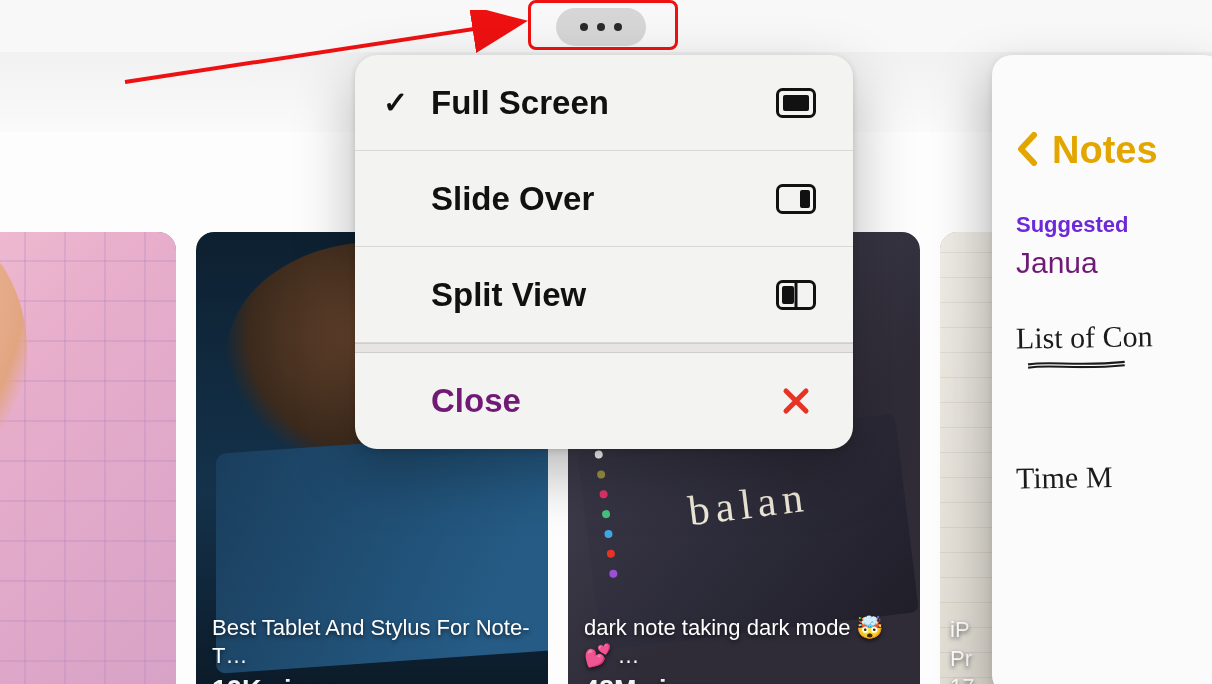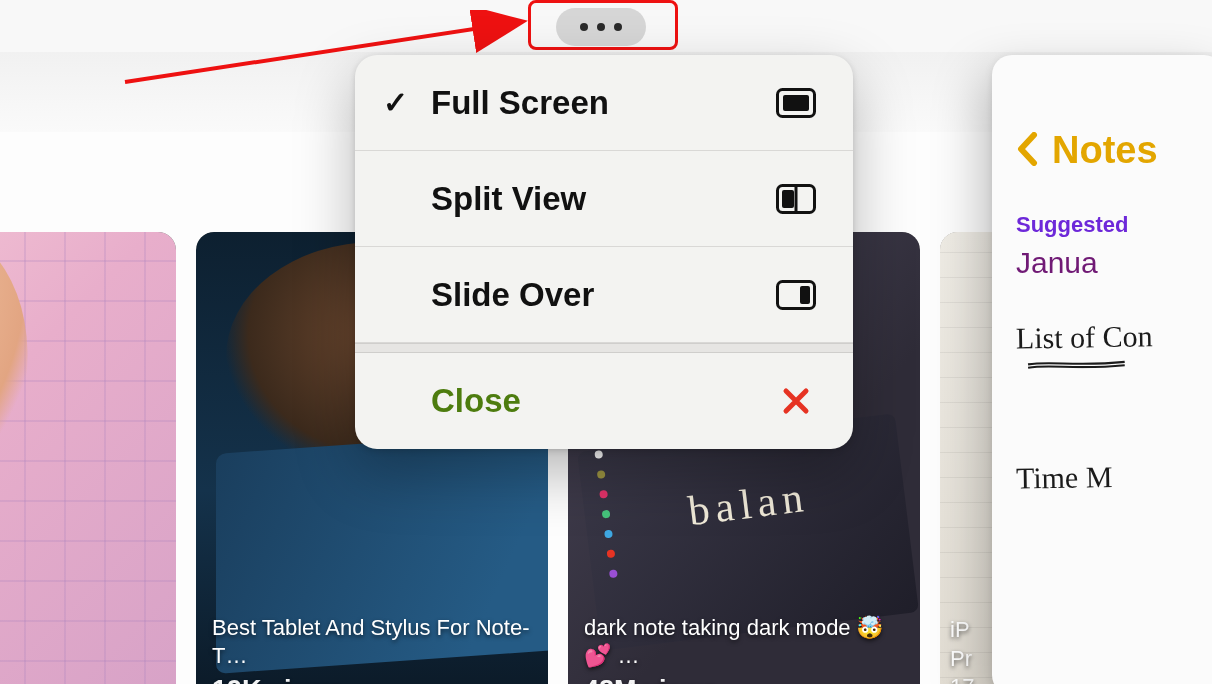--- a/index.html
+++ b/index.html
@@ -93,21 +93,21 @@
   .menu-item .glyph {
     width: 42px; height: 32px;
     display: flex; align-items: center; justify-content: center;
   }
   .menu-sep {
     height: 10px;
     background: #e6e5e3;
     border-top: 1px solid #cfcecc;
     border-bottom: 1px solid #cfcecc;
   }
-  .menu-item.close { color: #4d7c0f; }
+  .menu-item.close { color: #701a75; }
   .menu-item.close .glyph svg path { stroke: #e63323; }
 
   
   .cards {
     position: absolute;
     top: 232px;
     left: 0;
     display: flex;
     gap: 20px;
   }
@@ -343,41 +343,41 @@
     <span class="glyph">
       <svg width="40" height="30" viewBox="0 0 40 30">
           <rect x="1.5" y="1.5" width="37" height="27" rx="5" ry="5" fill="none" stroke="#111" stroke-width="3"></rect>
           <rect x="7" y="7" width="26" height="16" rx="2" fill="#111"></rect>
         </svg>
     </span>
   </div>
 
   <div class="menu-item">
     <span class="check"></span>
+    <span class="label">Slide Over</span>
+    <span class="glyph">
+      <svg width="40" height="30" viewBox="0 0 40 30">
+          <rect x="1.5" y="1.5" width="37" height="27" rx="5" fill="none" stroke="#111" stroke-width="3"></rect>
+          <rect x="24" y="6" width="10" height="18" rx="2" fill="#111"></rect>
+        </svg>
+    </span>
+  </div>
+
+  <div class="menu-item">
+    <span class="check"></span>
     <span class="label">Split View</span>
     <span class="glyph">
       <svg width="40" height="30" viewBox="0 0 40 30">
           <rect x="1.5" y="1.5" width="37" height="27" rx="5" fill="none" stroke="#111" stroke-width="3"></rect>
           <rect x="6" y="6" width="12" height="18" rx="2" fill="#111"></rect>
           <line x1="20" y1="3" x2="20" y2="27" stroke="#111" stroke-width="3"></line>
         </svg>
     </span>
   </div>
 
-  <div class="menu-item">
-    <span class="check"></span>
-    <span class="label">Slide Over</span>
-    <span class="glyph">
-      <svg width="40" height="30" viewBox="0 0 40 30">
-          <rect x="1.5" y="1.5" width="37" height="27" rx="5" fill="none" stroke="#111" stroke-width="3"></rect>
-          <rect x="24" y="6" width="10" height="18" rx="2" fill="#111"></rect>
-        </svg>
-    </span>
-  </div>
-
   <div class="menu-sep"></div>
 
   <div class="menu-item close last">
     <span class="check"></span>
     <span class="label">Close</span>
     <span class="glyph">
       <svg width="28" height="28" viewBox="0 0 28 28">
           <path d="M4 4 L24 24 M24 4 L4 24" stroke="#e63323" stroke-width="5" stroke-linecap="round"></path>
         </svg>
     </span>

